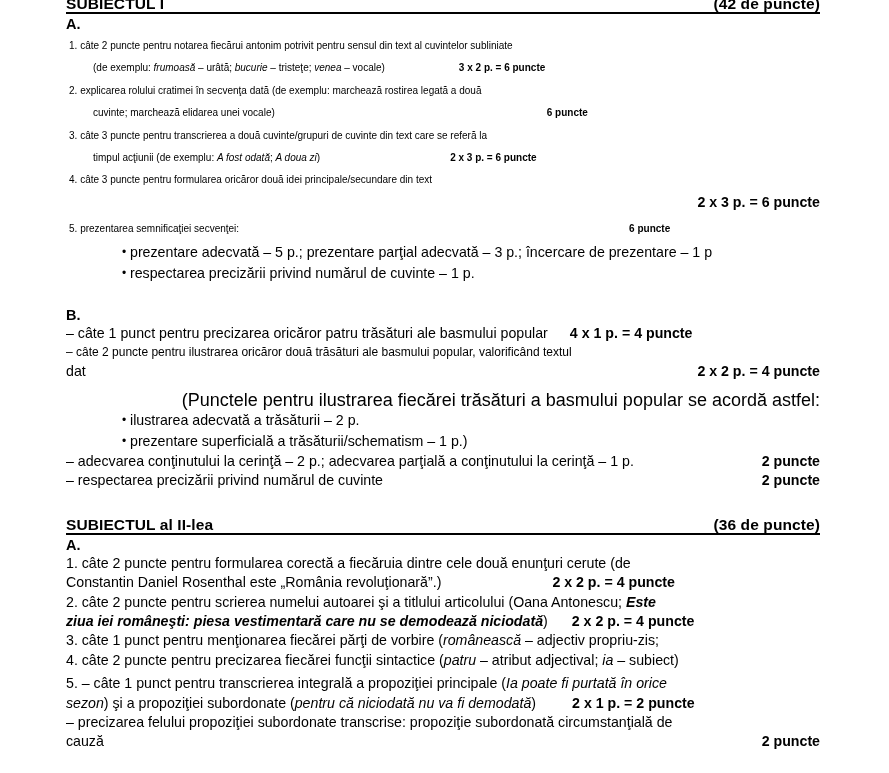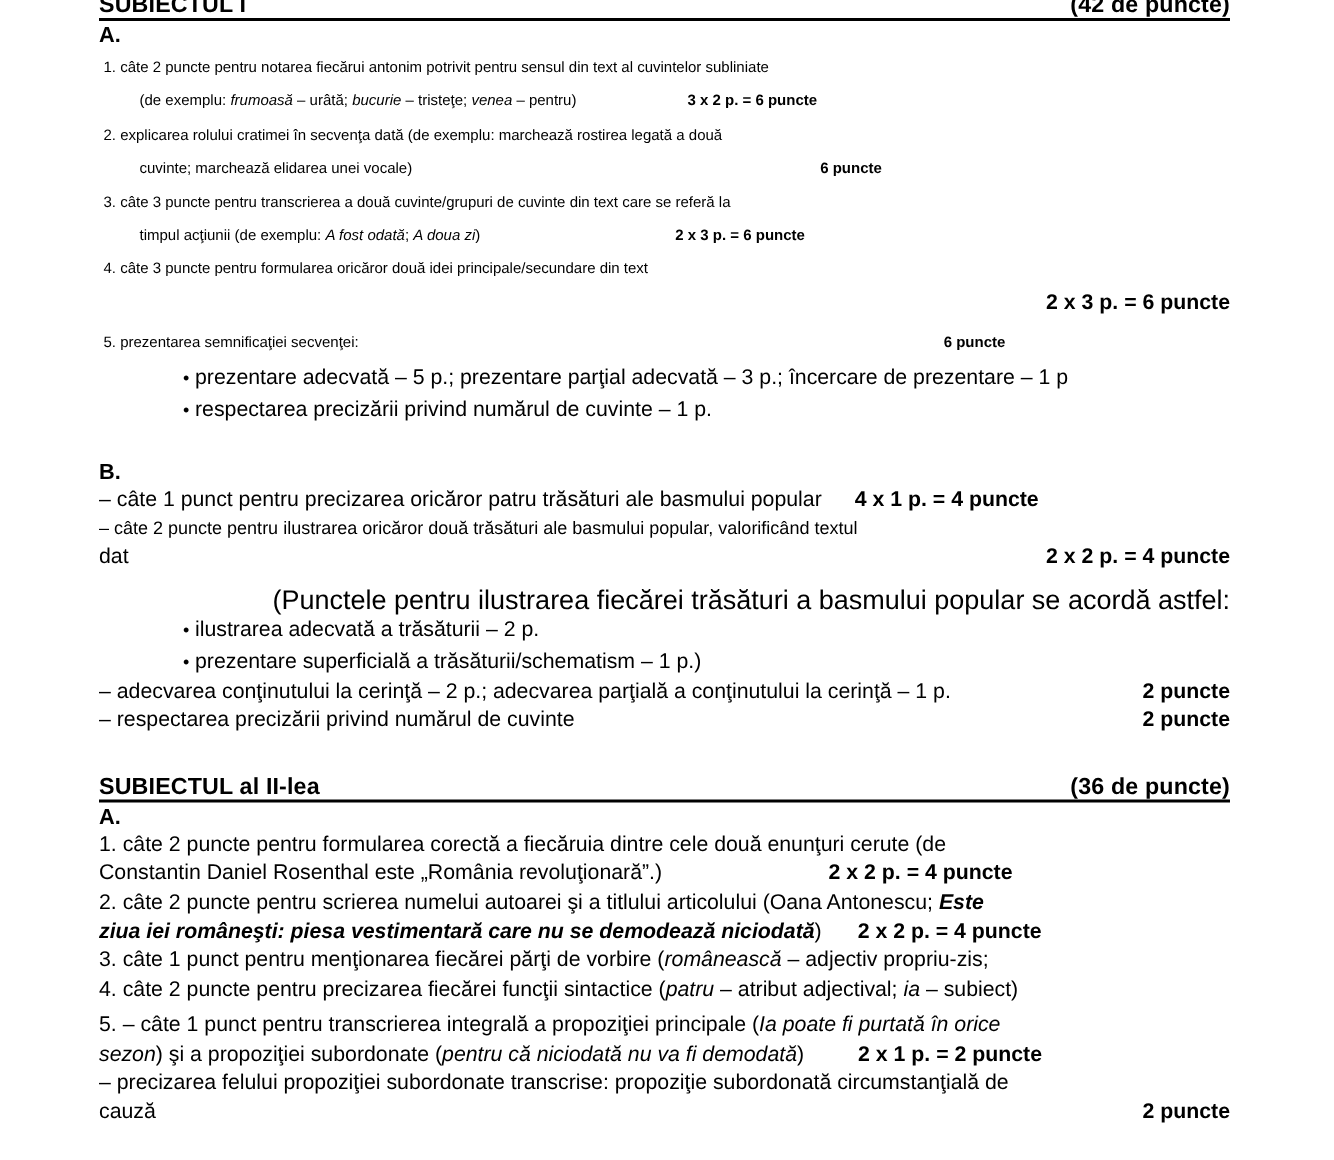--- a/index.html
+++ b/index.html
@@ -152,21 +152,21 @@
       <span class="sh-points">(42 de puncte)</span>
     </div>
 
     <div class="letter-head">A.</div>
 
     <div class="num-item">
       <span>1.</span>
       <span>câte 2 puncte pentru notarea fiecărui antonim potrivit pentru sensul din text al cuvintelor subliniate</span>
     </div>
     <div class="num-item nojust">
-      <span style="display:inline-block;width:24px"></span><span>(de exemplu: </span><i>frumoasă</i><span> – urâtă; </span><i>bucurie</i><span> – tristeţe; </span><i>venea</i><span> – pentru)</span><span style="display:inline-block;width:74px"></span><span class="pts">3 x 2 p. = 6 puncte</span>
+      <span style="display:inline-block;width:24px"></span><span>(de exemplu: </span><i>frumoasă</i><span> – urâtă; </span><i>bucurie</i><span> – tristeţe; </span><i>venea</i><span> – vocale)</span><span style="display:inline-block;width:74px"></span><span class="pts">3 x 2 p. = 6 puncte</span>
     </div>
 
     <div class="num-item">
       <span>2.</span>
       <span>explicarea rolului cratimei în secvenţa dată (de exemplu: marchează rostirea legată a două</span>
     </div>
     <div class="num-item nojust">
       <span style="display:inline-block;width:24px"></span><span>cuvinte; marchează elidarea unei vocale)</span><span style="display:inline-block;width:272px"></span><span class="pts">6 puncte</span>
     </div>
 

